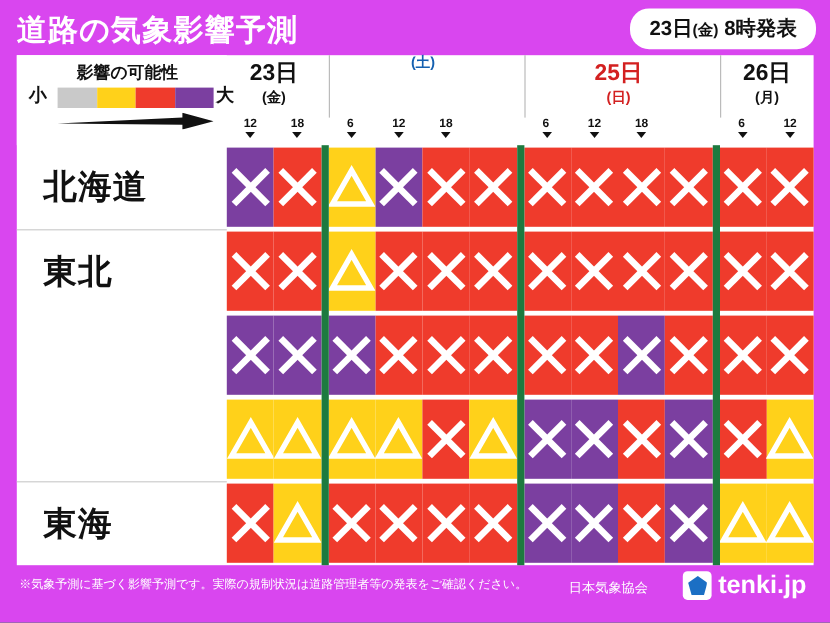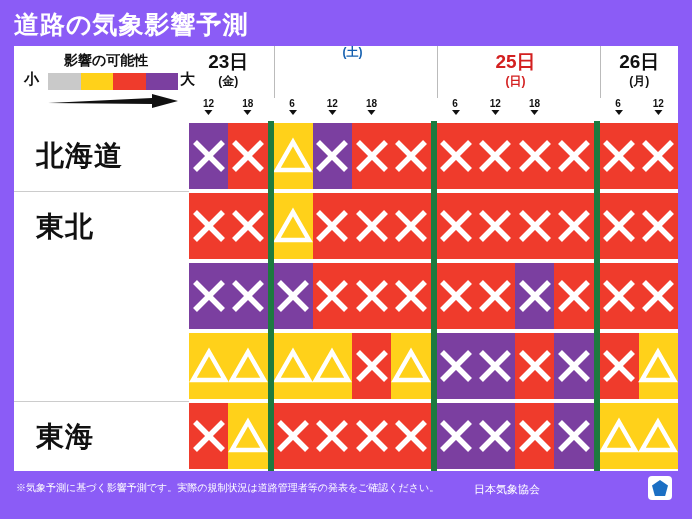--- a/index.html
+++ b/index.html
@@ -2,21 +2,21 @@
 <html><head>
 <meta charset="utf-8">
 <style>
   html,body{margin:0;padding:0;}
   body{
     width:692px;height:519px;
     background:#1d7a3f;
     font-family:"Liberation Sans", sans-serif;
     overflow:hidden;
   }
-  .page{position:relative;width:692px;height:519px;background:#8b5cf6;}
+  .page{position:relative;width:692px;height:519px;background:#d946ef;}
 
   
   .header{
     position:absolute;left:0;top:0;width:692px;height:46px;
   }
   .title{
     position:absolute;left:14px;top:8px;
     font-size:25px;font-weight:bold;color:#ffffff;letter-spacing:1px;
   }
   .issue-pill{
@@ -124,20 +124,23 @@
   }
   .brand-text{font-size:21px;font-weight:bold;color:#ffffff;letter-spacing:0px;}
 </style>
 </head>
 <body>
 
 <div class="page">
 
   <div class="header">
     <div class="title">道路の気象影響予測</div>
+    <div class="issue-pill">
+      <span>23日</span><span class="sub">(金)</span><span> 8時発表</span>
+    </div>
   </div>
 
   <div class="board">
 
     <div class="legend">
       <div class="legend-title">影響の可能性</div>
       <div class="legend-small">小</div>
       <div class="legend-large">大</div>
       <div class="legend-bar" id="legend-bar">
           <div style="background: rgb(201, 201, 201);"></div>
@@ -563,15 +566,16 @@
           <div class="sep" style="left: 404.5px;"></div>
         </div>
     </div>
   </div>
 
   <div class="footer">
     <div class="foot-note">※気象予測に基づく影響予測です。実際の規制状況は道路管理者等の発表をご確認ください。</div>
     <div class="foot-org">日本気象協会</div>
     <div class="brand">
       <span class="brand-mark"></span>
+      <span class="brand-text">tenki.jp</span>
     </div>
   </div>
 </div>
 
 </body></html>

